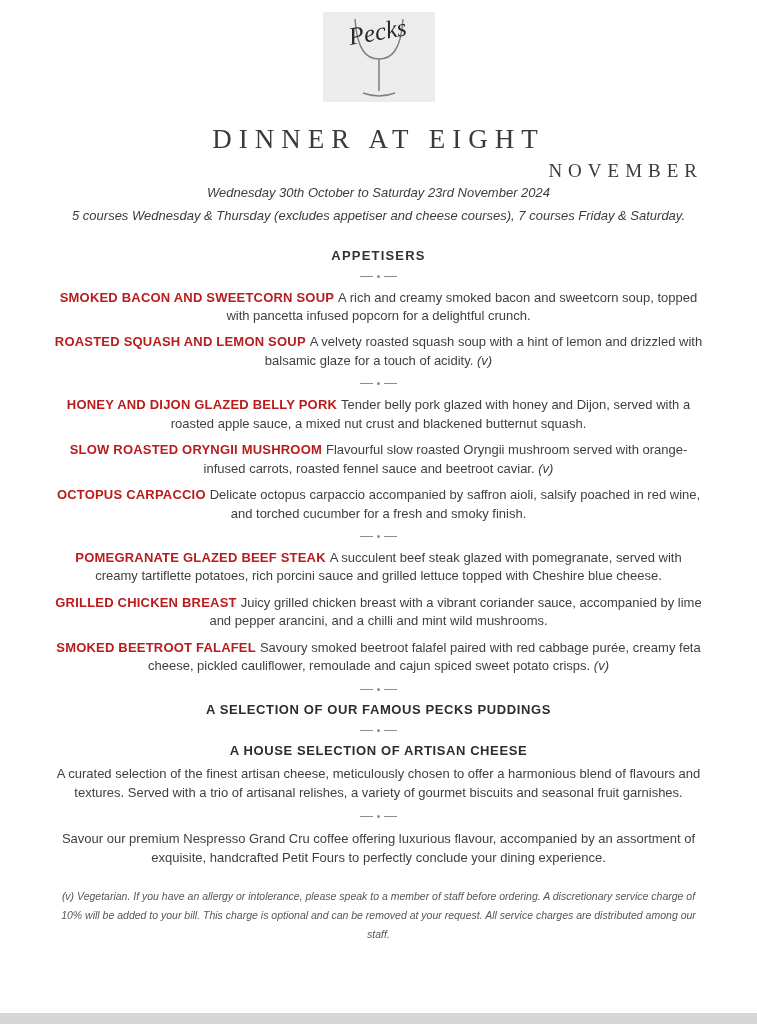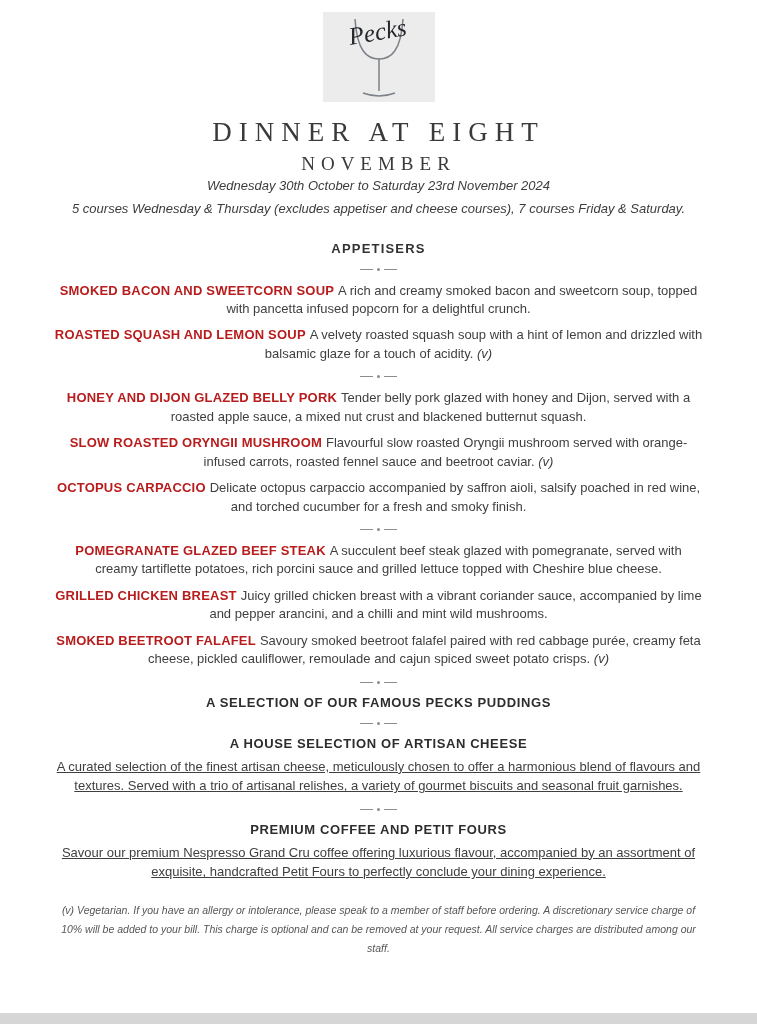--- a/index.html
+++ b/index.html
@@ -10,44 +10,44 @@
     font-family:"Liberation Sans", sans-serif;
     -webkit-font-smoothing:antialiased;
   }
   .page { padding:12px 54px 0; text-align:center; }
 
   .logo-wrap { display:flex; justify-content:center; }
   .logo-svg { display:block; }
 
   .title {
     font-family:"Liberation Serif", serif; font-weight:400;
-    font-size:27px; letter-spacing:7px; color:#3a3a3a; margin-top:11px;
+    font-size:27px; letter-spacing:7px; color:#3a3a3a; margin-top:18px;
   }
   .subtitle {
     font-family:"Liberation Serif", serif; font-weight:400;
-    font-size:19px; letter-spacing:6px; color:#3a3a3a; margin-top:5px;
+    font-size:19px; letter-spacing:6px; color:#3a3a3a; margin-top:5px;text-align:right;
   }
 
   .intro { font-style:italic; font-size:13px; line-height:1.75; color:#3c3c3c; }
 
   .section-heading {
     margin-top:20px; font-size:13px; font-weight:bold;
     letter-spacing:1.2px; color:#323232;
   }
 
   .divider { display:flex; align-items:center; justify-content:center; gap:4px; margin:11px auto 10px; height:5px; }
   .divider .dash { width:13px; height:1px; background:#8c8c8c; }
   .divider .dot { width:3px; height:3px; border-radius:50%; background:#8c8c8c; }
 
   .menu-item { font-size:13px; line-height:1.42; margin:8px 0; color:#3f3f3f; }
   .item-name { font-weight:bold; color:#b91c1c; letter-spacing:0.2px; margin-right:4px; }
   .item-veg { font-style:italic; }
 
   .plain-heading { font-size:13px; font-weight:bold; letter-spacing:0.6px; color:#2d2d2d; margin:8px 0 6px; }
-  .block-desc { font-size:13px; line-height:1.5; color:#3f3f3f; margin-bottom:4px;text-decoration:underline; }
+  .block-desc { font-size:13px; line-height:1.5; color:#3f3f3f; margin-bottom:4px; }
 
   .footer-note {
     margin-top:19px; font-style:italic; font-size:10.5px; color:#565656;
     line-height:1.8; padding:0 4px;
   }
 
   .page-edge { position:absolute; left:0; bottom:0; width:100%; height:11px; background:#d6d6d6; }
 </style>
 </head>
 <body>
@@ -135,20 +135,19 @@
 
   <div class="plain-heading">A HOUSE SELECTION OF ARTISAN CHEESE</div>
   <p class="block-desc">A curated selection of the finest artisan cheese, meticulously chosen to offer a harmonious blend of flavours and textures. Served with a trio of artisanal relishes, a variety of gourmet biscuits and seasonal fruit garnishes.</p>
 
   <div class="divider">
       <span class="dash"></span>
       <span class="dot"></span>
       <span class="dash"></span>
     </div>
 
-  <div class="plain-heading">PREMIUM COFFEE AND PETIT FOURS</div>
   <p class="block-desc">Savour our premium Nespresso Grand Cru coffee offering luxurious flavour, accompanied by an assortment of exquisite, handcrafted Petit Fours to perfectly conclude your dining experience.</p>
 
   <p class="footer-note">(v) Vegetarian.  If you have an allergy or intolerance, please speak to a member of staff before ordering. A discretionary service charge of 10% will be added to your bill. This charge is optional and can be removed at your request. All service charges are distributed among our staff.</p>
 
 </div>
 
 <div class="page-edge"></div>
 
 </body></html>

